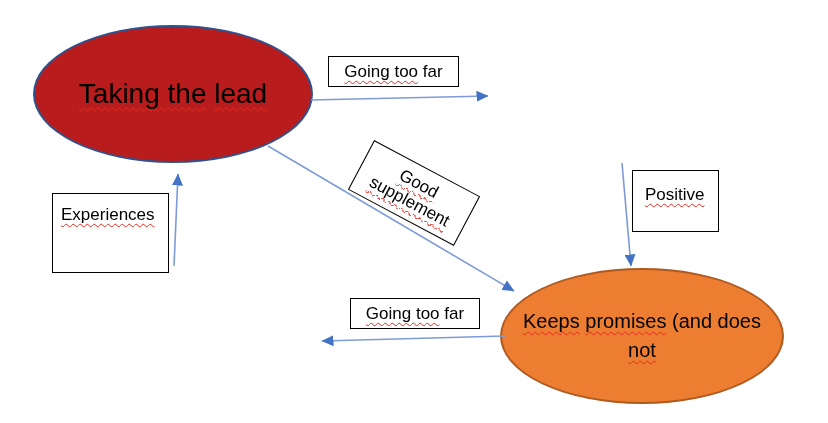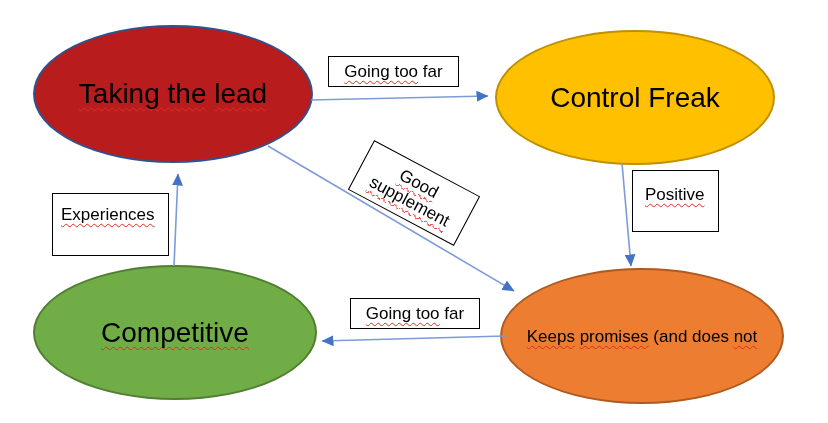--- a/index.html
+++ b/index.html
@@ -7,72 +7,62 @@
     position:relative; width:828px; height:423px; background:#fff;
     font-family:"Liberation Sans", sans-serif; color:#000; overflow:hidden;
   }
   
   .node {
     position:absolute; border-radius:50%; box-sizing:border-box;
     border:2.5px solid #000; display:flex; align-items:center; justify-content:center;
     text-align:center;
   }
   .node-big   { font-size:28px; line-height:34px; }
-  .node-small { font-size:17px; line-height:29px; padding:0 14px; }
+  .node-small { font-size:20px; line-height:29px; padding:0 14px; }
   #node-taking      { left:33px;  top:25px;  width:280px; height:138px; }
   #node-control     { left:495px; top:30px;  width:280px; height:135px; }
   #node-competitive { left:33px;  top:265px; width:284px; height:135px; }
   #node-keeps       { left:500px; top:268px; width:284px; height:136px; }
   
   .arrows { position:absolute; left:0; top:0; width:828px; height:423px; pointer-events:none; }
   .arrows line { stroke:var(--line,#7D9BD8); stroke-width:1.6; }
   .arrows .ah  { fill:var(--head,#4472C4); }
   
   .lbl {
     position:absolute; background:#fff; border:1.6px solid #000; box-sizing:border-box;
     font-size:17px; color:#000;
   }
   .lbl-center { display:flex; align-items:center; justify-content:center; text-align:left; }
   #lbl-going-top    { left:328px; top:56px;  width:131px; height:31px; }
   #lbl-good         { left:354px; top:165px; width:120px; height:56px;
                       transform:rotate(28deg); line-height:20px;
                       display:flex; flex-direction:column; align-items:center; justify-content:center;
                       text-align:center; }
   #lbl-positive     { left:632px; top:170px; width:87px;  height:62px; padding:11px 0 0 12px; line-height:26px; }
-  #lbl-experiences  { left:52px;  top:193px; width:117px; height:63px; padding:8px 0 0 8px;  line-height:26px; }
+  #lbl-experiences  { left:52px;  top:193px; width:117px; height:80px; padding:8px 0 0 8px;  line-height:26px; }
   #lbl-going-bottom { left:350px; top:298px; width:130px; height:31px; }
   
   .sq {
     text-decoration-line:underline; text-decoration-style:wavy;
     text-decoration-color:var(--sq,#E02B20); text-decoration-thickness:1px;
     text-underline-offset:0.16em; text-decoration-skip-ink:none;
   }
 </style>
 </head>
 <body>
 
 <div class="canvas">
 
   <div class="node node-big" id="node-taking" style="background: #b91c1c; border-color: rgb(47, 82, 143);">
     <div>
         <div><span class="sq">Taking the</span><span> </span><span class="sq">lead</span></div>
       </div>
   </div>
 
-  <div class="node node-big" id="node-control" style="background: rgb(255, 192, 0); border-color: rgb(191, 144, 0);">
-    <div>
-        <div><span>Control Freak</span></div>
-      </div>
-  </div>
 
-  <div class="node node-big" id="node-competitive" style="background: rgb(112, 173, 71); border-color: rgb(80, 126, 50);">
-    <div>
-        <div><span class="sq">Competitive</span></div>
-      </div>
-  </div>
 
   <div class="node node-small" id="node-keeps" style="background: rgb(237, 125, 49); border-color: rgb(174, 90, 33);">
     <div>
         <div><span class="sq">Keeps</span><span> </span><span class="sq">promises</span><span> (and does </span><span class="sq">not</span></div>
       </div>
   </div>
 
   <svg class="arrows" viewBox="0 0 828 423" xmlns="http://www.w3.org/2000/svg">
     <defs>
       <marker id="ah" markerUnits="userSpaceOnUse" markerWidth="13" markerHeight="11" refX="11.5" refY="5.5" orient="auto">

